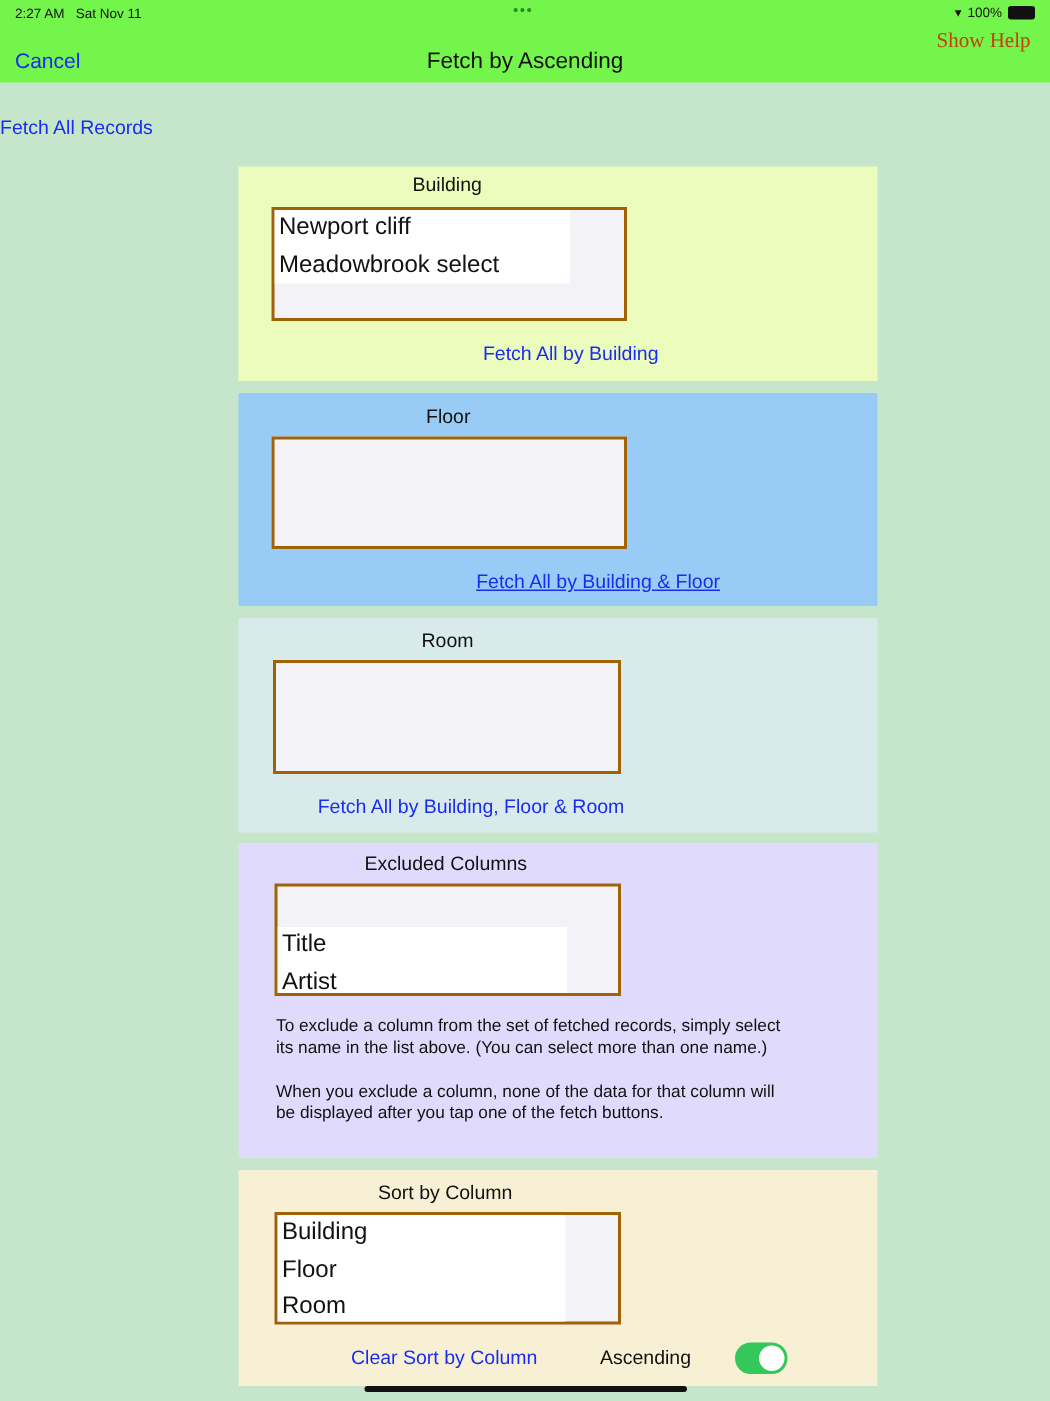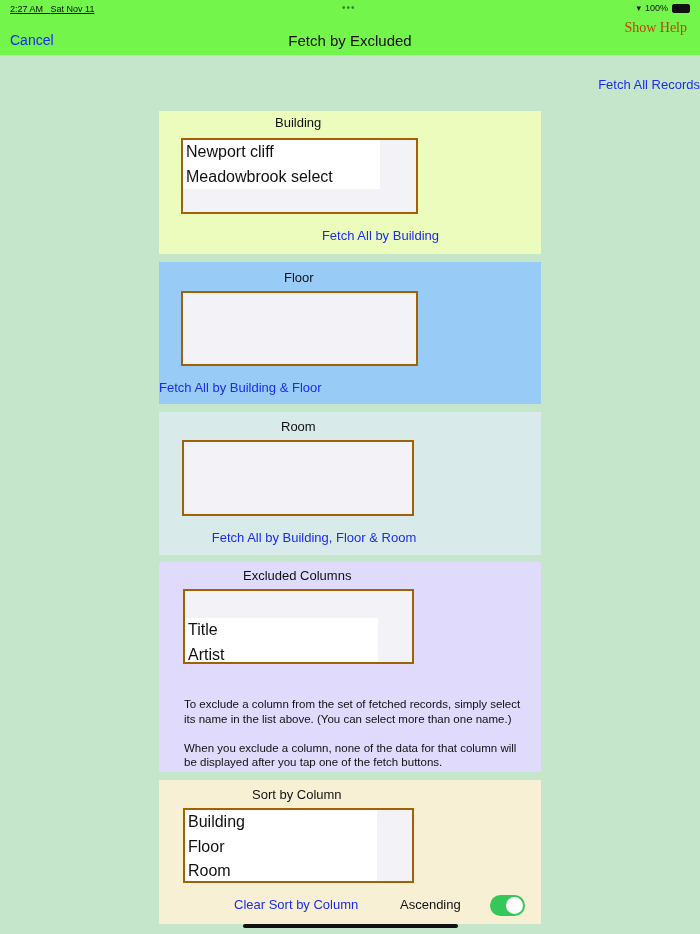--- a/index.html
+++ b/index.html
@@ -1,69 +1,69 @@
 <!DOCTYPE html>
 <html><head>
 <meta charset="utf-8">
 <style>
   html, body { margin:0; padding:0; }
   body { width:700px; height:934px; position:relative; overflow:hidden; background:#c6e6cc; font-family:"Liberation Sans", sans-serif; }
   .topbar { position:absolute; left:0; top:0; width:700px; height:55px; background:#73f54b; }
-  .status-time { position:absolute; left:10px; top:4px; font-size:9px; color:#111;text-decoration:underline; }
+  .status-time { position:absolute; left:10px; top:4px; font-size:9px; color:#111; }
   .status-dots { position:absolute; left:342px; top:2px; font-size:10px; color:#2e8a1f; letter-spacing:1px; }
   .status-right { position:absolute; right:10px; top:3px; font-size:9px; color:#111; display:flex; align-items:center; gap:4px; }
   .battery { width:16px; height:7px; border:1px solid #111; border-radius:2px; position:relative; background:#111; }
   .nav-cancel { position:absolute; left:10px; top:32px; font-size:14px; color:#1a2cf0; cursor:pointer; }
   .nav-title { position:absolute; left:0; width:700px; top:32px; text-align:center; font-size:15px; color:#111; }
   .nav-help { position:absolute; right:13px; top:20px; font-size:14px; color:#c2410c; cursor:pointer;font-family:Liberation Serif, serif; }
   .link { color:#1a2cf0; font-size:13px; cursor:pointer; position:absolute; white-space:nowrap; }
-  .panel { position:absolute; left:159px; width:382px; }
+  .panel { position:absolute; left:159px; width:382px;padding-left:44px; }
   .ptitle { position:absolute; font-size:13px; color:#111; white-space:nowrap; }
   .listbox { position:absolute; background:#f2f2f7; border:2px solid #a16207; box-sizing:border-box; overflow:hidden; }
   .listcol { position:absolute; left:0; top:0; background:#fff; }
   .row { height:24.5px; line-height:24.5px; font-size:16px; color:#111; padding-left:3px; white-space:nowrap; }
-  .help { position:absolute; left:25px; top:115px; width:345px; font-size:11.5px; line-height:14.5px; color:#111;margin-top:20px; }
+  .help { position:absolute; left:25px; top:115px; width:345px; font-size:11.5px; line-height:14.5px; color:#111; }
   .help p { margin:0 0 14.5px 0; }
   .toggle { position:absolute; left:331px; top:115px; width:35px; height:21px; background:#34c759; border-radius:11px; cursor:pointer; }
   .knob { position:absolute; right:2px; top:2px; width:17px; height:17px; border-radius:50%; background:#fff; }
   .homebar { position:absolute; left:243px; top:924px; width:215px; height:4px; background:#111; border-radius:3px; }
 </style>
 </head>
 <body>
 
 <div class="topbar">
   <span class="status-time"><span>2:27 AM</span>&nbsp;&nbsp;&nbsp;<span>Sat Nov 11</span></span>
   <span class="status-dots">•••</span>
   <span class="status-right">
     <span>▾</span>
     <span>100%</span>
     <span class="battery"></span>
   </span>
   <span class="nav-cancel">Cancel</span>
-  <span class="nav-title">Fetch by Excluded</span>
+  <span class="nav-title">Fetch by Ascending</span>
   <span class="nav-help">Show Help</span>
 </div>
 
-<span class="link" style="left:0;width:700px;text-align:right;top:77px;">Fetch All Records</span>
+<span class="link" style="left:0;width:700px;text-align:left;top:77px;">Fetch All Records</span>
 
 <div class="panel" style="top:111px;height:143px;background:#ecfcbc;">
   <span class="ptitle" style="left:116px;top:4px;">Building</span>
   <div class="listbox" style="left:22px;top:27px;width:237px;height:76px;">
     <div class="listcol" style="width:197px;">
       <div class="row">Newport cliff</div>
       <div class="row">Meadowbrook select</div>
     </div>
   </div>
   <span class="link" style="left:0;width:280px;text-align:right;top:117px;">Fetch All by Building</span>
 </div>
 
 <div class="panel" style="top:262px;height:142px;background:#98ccf6;">
   <span class="ptitle" style="left:125px;top:8px;">Floor</span>
   <div class="listbox" style="left:22px;top:29px;width:237px;height:75px;"></div>
-  <span class="link" style="left:0;width:308px;text-align:left;top:118px;">Fetch All by Building &amp; Floor</span>
+  <span class="link" style="left:13px;width:308px;text-align:right;top:118px;text-decoration:underline;">Fetch All by Building &amp; Floor</span>
 </div>
 
 <div class="panel" style="top:412px;height:143px;background:#d8eaea;">
   <span class="ptitle" style="left:122px;top:7px;">Room</span>
   <div class="listbox" style="left:23px;top:28px;width:232px;height:76px;"></div>
   <span class="link" style="left:0;width:310px;text-align:center;top:118px;">Fetch All by Building, Floor &amp; Room</span>
 </div>
 
 <div class="panel" style="top:562px;height:210px;background:#e0dafd;">
   <span class="ptitle" style="left:84px;top:6px;">Excluded Columns</span>

